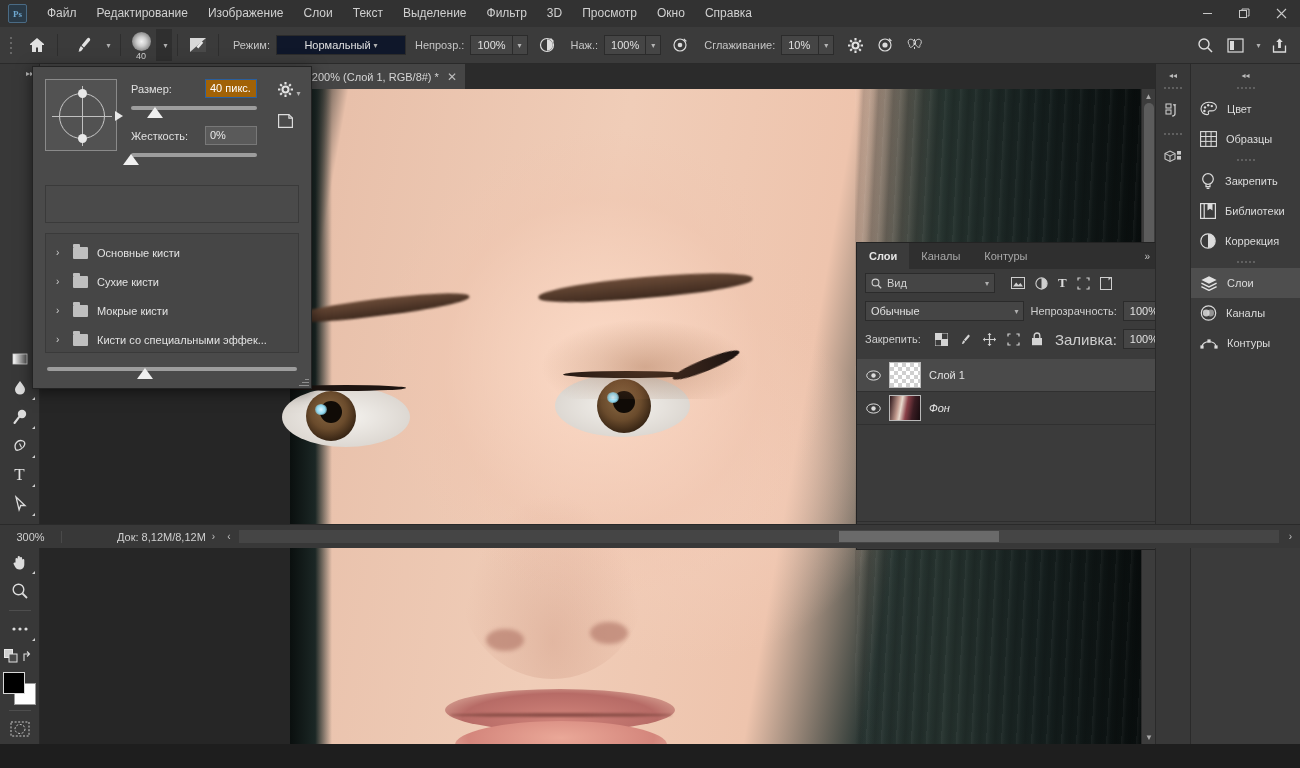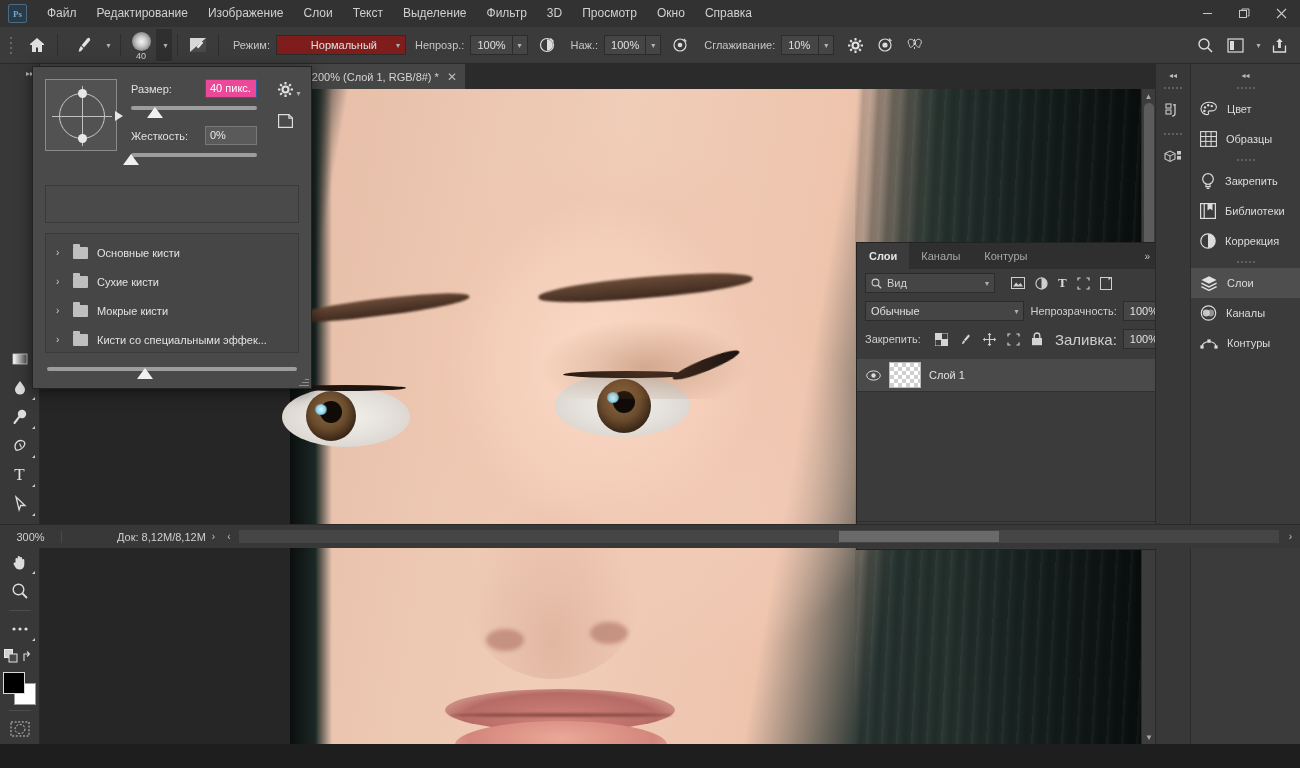--- a/index.html
+++ b/index.html
@@ -45,23 +45,23 @@
     justify-content: center; align-items: center; gap: 3px; }
   .opt-grip i { display: block; width: 2px; height: 2px; background: #777; border-radius: 50%; }
   .opt-btn {
     height: 30px; min-width: 30px; display: flex; align-items: center; justify-content: center;
     color: #d8d8d8; position: relative;
   }
   .opt-sep { width: 1px; height: 22px; background: #2e2e2e; margin: 0 5px; }
   .caret { font-size: 8px; color: #b0b0b0; margin-left: 3px; }
   .opt-label { color: #c5c5c5; font-size: 11px; margin: 0 6px 0 9px; white-space: nowrap; }
   .opt-select {
-    background: #7f1d1d; border: 1px solid #2b2b2b; height: 20px;
+    background: #0f172a; border: 1px solid #2b2b2b; height: 20px;
     color: #e0e0e0; font-size: 11px; padding: 0 5px;
-    display: flex; align-items: center; justify-content: flex-end; gap: 16px;
+    display: flex; align-items: center; justify-content: center;
   }
   .opt-stepper {
     display: flex; align-items: center; background: #454545; border: 1px solid #2b2b2b; height: 20px;
   }
   .opt-stepper .val { padding: 0 6px; color: #e0e0e0; font-size: 11px; line-height: 18px; min-width: 36px;}
   .opt-stepper .arw { width: 15px; height: 18px; border-left: 1px solid #2b2b2b;
      display: flex; align-items: center; justify-content: center; font-size: 8px; color: #b5b5b5; }
   .brush-thumb {
     width: 30px; height: 32px; display: flex; flex-direction: column;
     align-items: center; justify-content: flex-end; position: relative;
@@ -230,21 +230,21 @@
   .bp-cross-h { position: absolute; left: 6px; top: 35.5px; width: 60px; height: 1px; background: #c0c0c0; }
   .bp-cross-v { position: absolute; left: 35.5px; top: 6px; width: 1px; height: 60px; background: #c0c0c0; }
   .bp-handle { position: absolute; width: 9px; height: 9px; border-radius: 50%; background: #e8e8e8; }
   .bp-arrow { position: absolute; right: -7px; top: 31px; width: 0; height: 0;
      border-top: 5px solid transparent; border-bottom: 5px solid transparent; border-left: 8px solid #e8e8e8; }
   .bp-fields { flex: 1; }
   .bp-frow { display: flex; align-items: center; gap: 6px; margin-bottom: 4px; }
   .bp-flabel { font-size: 11px; color: #e0e0e0; width: 68px; }
   .bp-val { flex: 1; height: 19px; background: #5a5a5a; border: 1px solid #787878;
      color: #e8e8e8; font-size: 11px; line-height: 17px; padding: 0 4px; }
-  .bp-val.sel { background: #ec4899; border-color: #2a5f9e; color: #ffffff; }
+  .bp-val.sel { background: #a16207; border-color: #2a5f9e; color: #ffffff; }
   .bp-slider { position: relative; height: 16px; margin-bottom: 8px; }
   .bp-track { position: absolute; top: 4px; left: 0; right: 0; height: 4px; background: #9d9d9d; border-radius: 2px; }
   .bp-knob { position: absolute; top: 5px; width: 0; height: 0;
      border-left: 8px solid transparent; border-right: 8px solid transparent; border-bottom: 11px solid #f0f0f0; }
   .bp-side { width: 28px; display: flex; flex-direction: column; align-items: center; gap: 16px; padding-top: 2px; }
   .bp-sideicon { color: #dcdcdc; position: relative; }
   .bp-emptybox { margin: 8px 12px 0 12px; height: 38px; background: #4a4a4a; border: 1px solid #3a3a3a; }
   .bp-list { margin: 10px 12px 0 12px; height: 120px; background: #464646; border: 1px solid #3a3a3a;
      padding-top: 4px; overflow: hidden; }
   .bp-folder { height: 29px; display: flex; align-items: center; gap: 9px; padding-left: 10px;
@@ -687,20 +687,36 @@
       <div class="layer-row selected">
         <span class="lr-eye">
           <svg width="15" height="11" viewBox="0 0 15 11">
               <ellipse cx="7.5" cy="5.5" rx="6.8" ry="4.6" fill="none" stroke="#dcdcdc" stroke-width="1"></ellipse>
               <circle cx="7.5" cy="5.5" r="2.2" fill="#dcdcdc"></circle>
             </svg>
         </span>
         <span class="lr-thumb checker"></span>
         <span class="lr-name">Слой 1</span>
       </div>
+      <div class="layer-row">
+        <span class="lr-eye">
+          <svg width="15" height="11" viewBox="0 0 15 11">
+              <ellipse cx="7.5" cy="5.5" rx="6.8" ry="4.6" fill="none" stroke="#dcdcdc" stroke-width="1"></ellipse>
+              <circle cx="7.5" cy="5.5" r="2.2" fill="#dcdcdc"></circle>
+            </svg>
+        </span>
+        <span class="lr-thumb photo-t"></span>
+        <span class="lr-name italic">Фон</span>
+        <span class="lr-lock">
+          <svg width="11" height="13" viewBox="0 0 11 13">
+              <rect x="0.6" y="5.5" width="9.8" height="7" fill="none" stroke="#cfcfcf" stroke-width="1.1"></rect>
+              <path d="M2.8 5.5V3.5a2.7 2.7 0 015.4 0v2" fill="none" stroke="#cfcfcf" stroke-width="1.1"></path>
+            </svg>
+        </span>
+      </div>
     </div>
 
     <div class="lp-footer">
       <span>
         <svg width="15" height="11" viewBox="0 0 15 11">
             <path d="M6 3H4a2.5 2.5 0 000 5h2M9 3h2a2.5 2.5 0 010 5H9M5 5.5h5" fill="none" stroke="#cdcdcd" stroke-width="1.1"></path>
           </svg>
       </span>
       <span style="font-family:'Liberation Serif',serif;font-style:italic;font-size:13px;color:#fca5a5">fx</span>
       <span>

